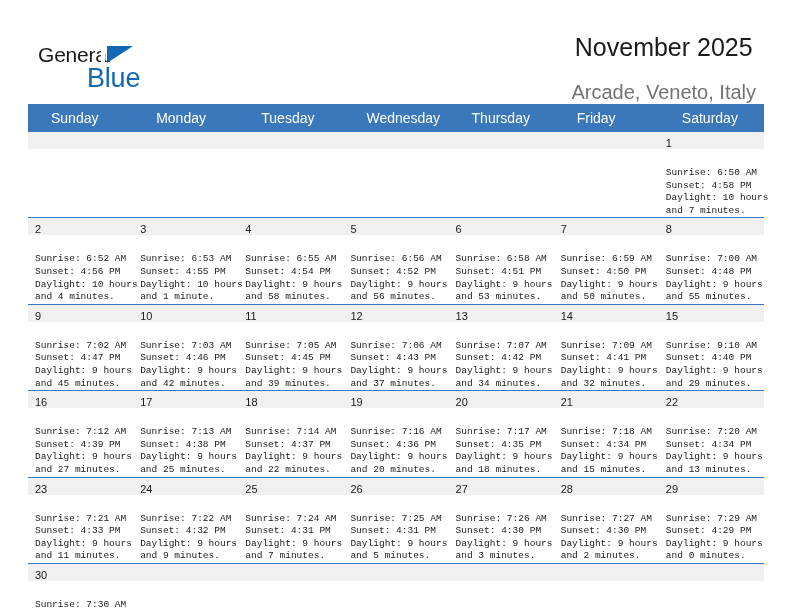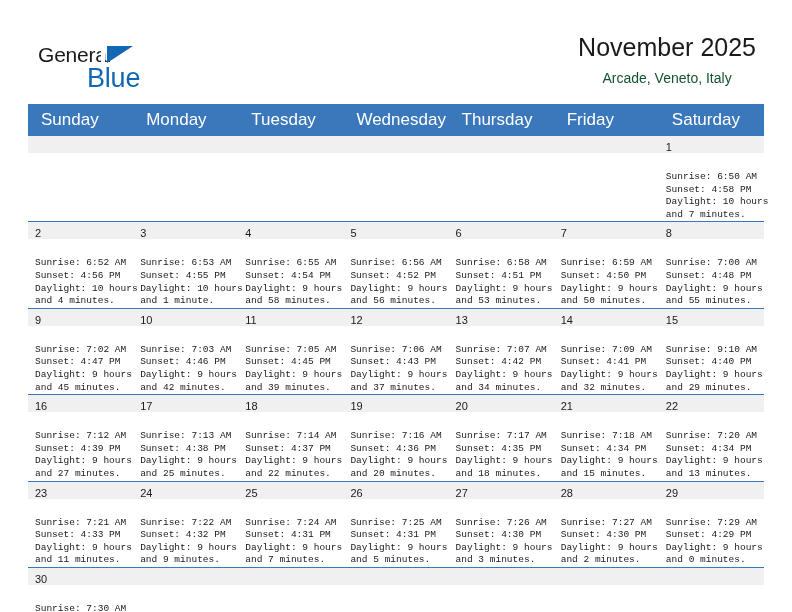--- a/index.html
+++ b/index.html
@@ -80,43 +80,43 @@
     top: 32px;
     text-align: center;
   }
   .cal-title {
     font-size: 25px;
     color: #1a1a1a;
     line-height: 30px;
     white-space: nowrap;
   }
   .cal-subtitle {
-    font-size: 14px;
-    color: #14532d;
+    font-size: 20px;
+    color: #737373;
     line-height: 20px;
-    margin-top: 6px;
+    margin-top: 20px;
     white-space: nowrap;
   }
 
   
   .calendar {
     position: absolute;
     left: 28px;
     top: 104px;
     width: 736px;
     border-collapse: collapse;
     table-layout: fixed;
   }
   .calendar th {
     background: #3a77bb;
     color: #ffffff;
-    font-size: 17px;
+    font-size: 14px;
     font-weight: normal;
     text-align: left;
-    padding: 6px 0 6px 13px;
+    padding: 6px 0 6px 23px;
     height: 13px;
     box-sizing: border-box;
   }
   .calendar td {
     vertical-align: top;
     width: 105.14px;
     height: 72px;
     padding: 0;
     border-bottom: 1px solid #3a77bb;
     background: #ffffff;

